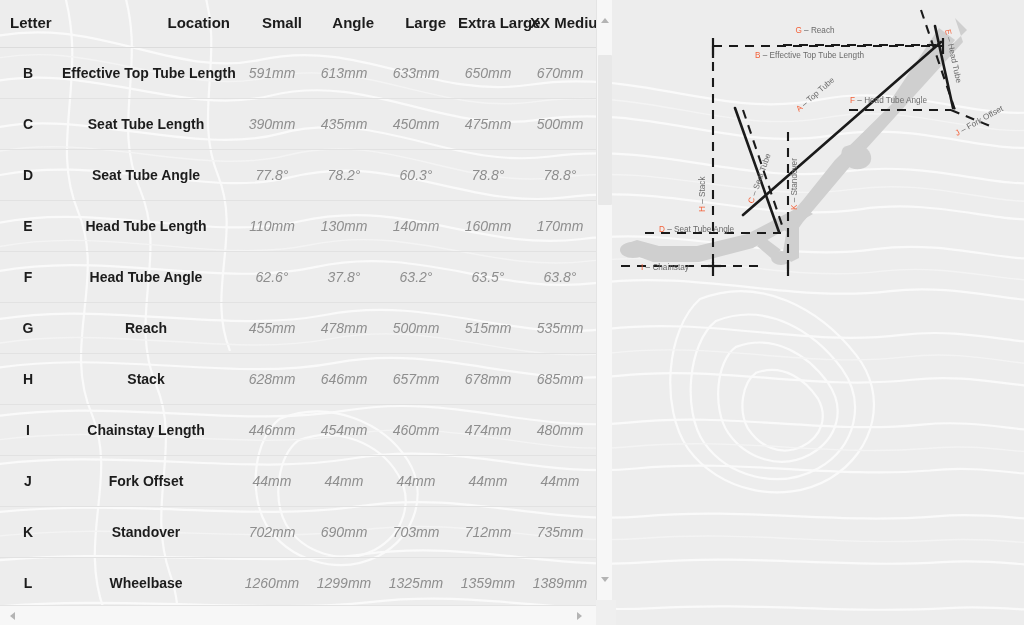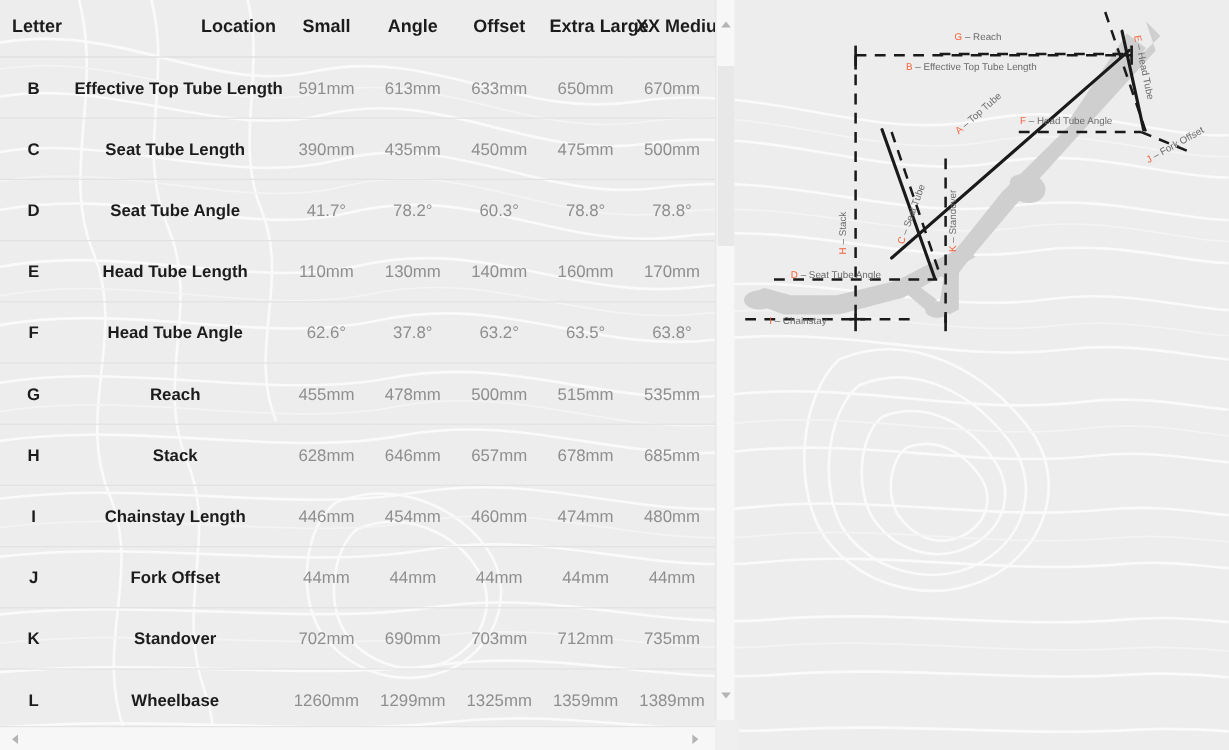--- a/index.html
+++ b/index.html
@@ -47,21 +47,21 @@
 
   .geo-table col.c-letter   { width: 56px; }
   .geo-table col.c-location { width: 180px; }
   .geo-table col.c-size     { width: 72px; }
 
   .geo-table thead th {
     font-size: 15px;
     font-weight: 700;
     color: #1c1c1c;
     padding: 14px 6px 16px 6px;
-    text-align: center;
+    text-align: right;
     white-space: nowrap;
     border-bottom: 1px solid #dcdcdc;
   }
   .geo-table thead th.h-letter   { text-align: left; padding-left: 10px; }
   .geo-table thead th.h-location { text-align: right; }
 
   .geo-table tbody td {
     font-size: 14px;
     padding: 17px 6px;
     border-bottom: 1px solid #e2e2e2;
@@ -79,20 +79,21 @@
   td.cell-location {
     font-weight: 700;
     color: #1c1c1c;
     font-size: 14.5px;
     text-align: center;
   }
   td.cell-value {
     color: #8e8e8e;
     font-weight: 400;
     font-size: 14px;
+    font-style: italic;
   }
 
   
   .vscroll {
     position: absolute;
     top: 0; left: 596px;
     width: 16px; height: 610px;
     background: #f7f7f7;
     border-left: 1px solid #e4e4e4;
     z-index: 3;
@@ -212,21 +213,21 @@
           <col class="c-size">
           <col class="c-size">
           <col class="c-size">
       </colgroup>
       <thead>
         <tr>
           <th class="h-letter">Letter</th>
           <th class="h-location">Location</th>
           <th>Small</th>
           <th>Angle</th>
-          <th>Offset</th>
+          <th>Large</th>
           <th>Extra Large</th>
           <th>XX Medium</th>
         </tr>
       </thead>
       <tbody id="table-body">
           <tr>
             <td class="cell-letter">B</td>
             <td class="cell-location">Effective Top Tube Length</td>
             <td class="cell-value">591mm</td>
             <td class="cell-value">613mm</td>
@@ -239,21 +240,21 @@
             <td class="cell-location">Seat Tube Length</td>
             <td class="cell-value">390mm</td>
             <td class="cell-value">435mm</td>
             <td class="cell-value">450mm</td>
             <td class="cell-value">475mm</td>
             <td class="cell-value">500mm</td>
           </tr>
           <tr>
             <td class="cell-letter">D</td>
             <td class="cell-location">Seat Tube Angle</td>
-            <td class="cell-value">41.7°</td>
+            <td class="cell-value">77.8°</td>
             <td class="cell-value">78.2°</td>
             <td class="cell-value">60.3°</td>
             <td class="cell-value">78.8°</td>
             <td class="cell-value">78.8°</td>
           </tr>
           <tr>
             <td class="cell-letter">E</td>
             <td class="cell-location">Head Tube Length</td>
             <td class="cell-value">110mm</td>
             <td class="cell-value">130mm</td>

